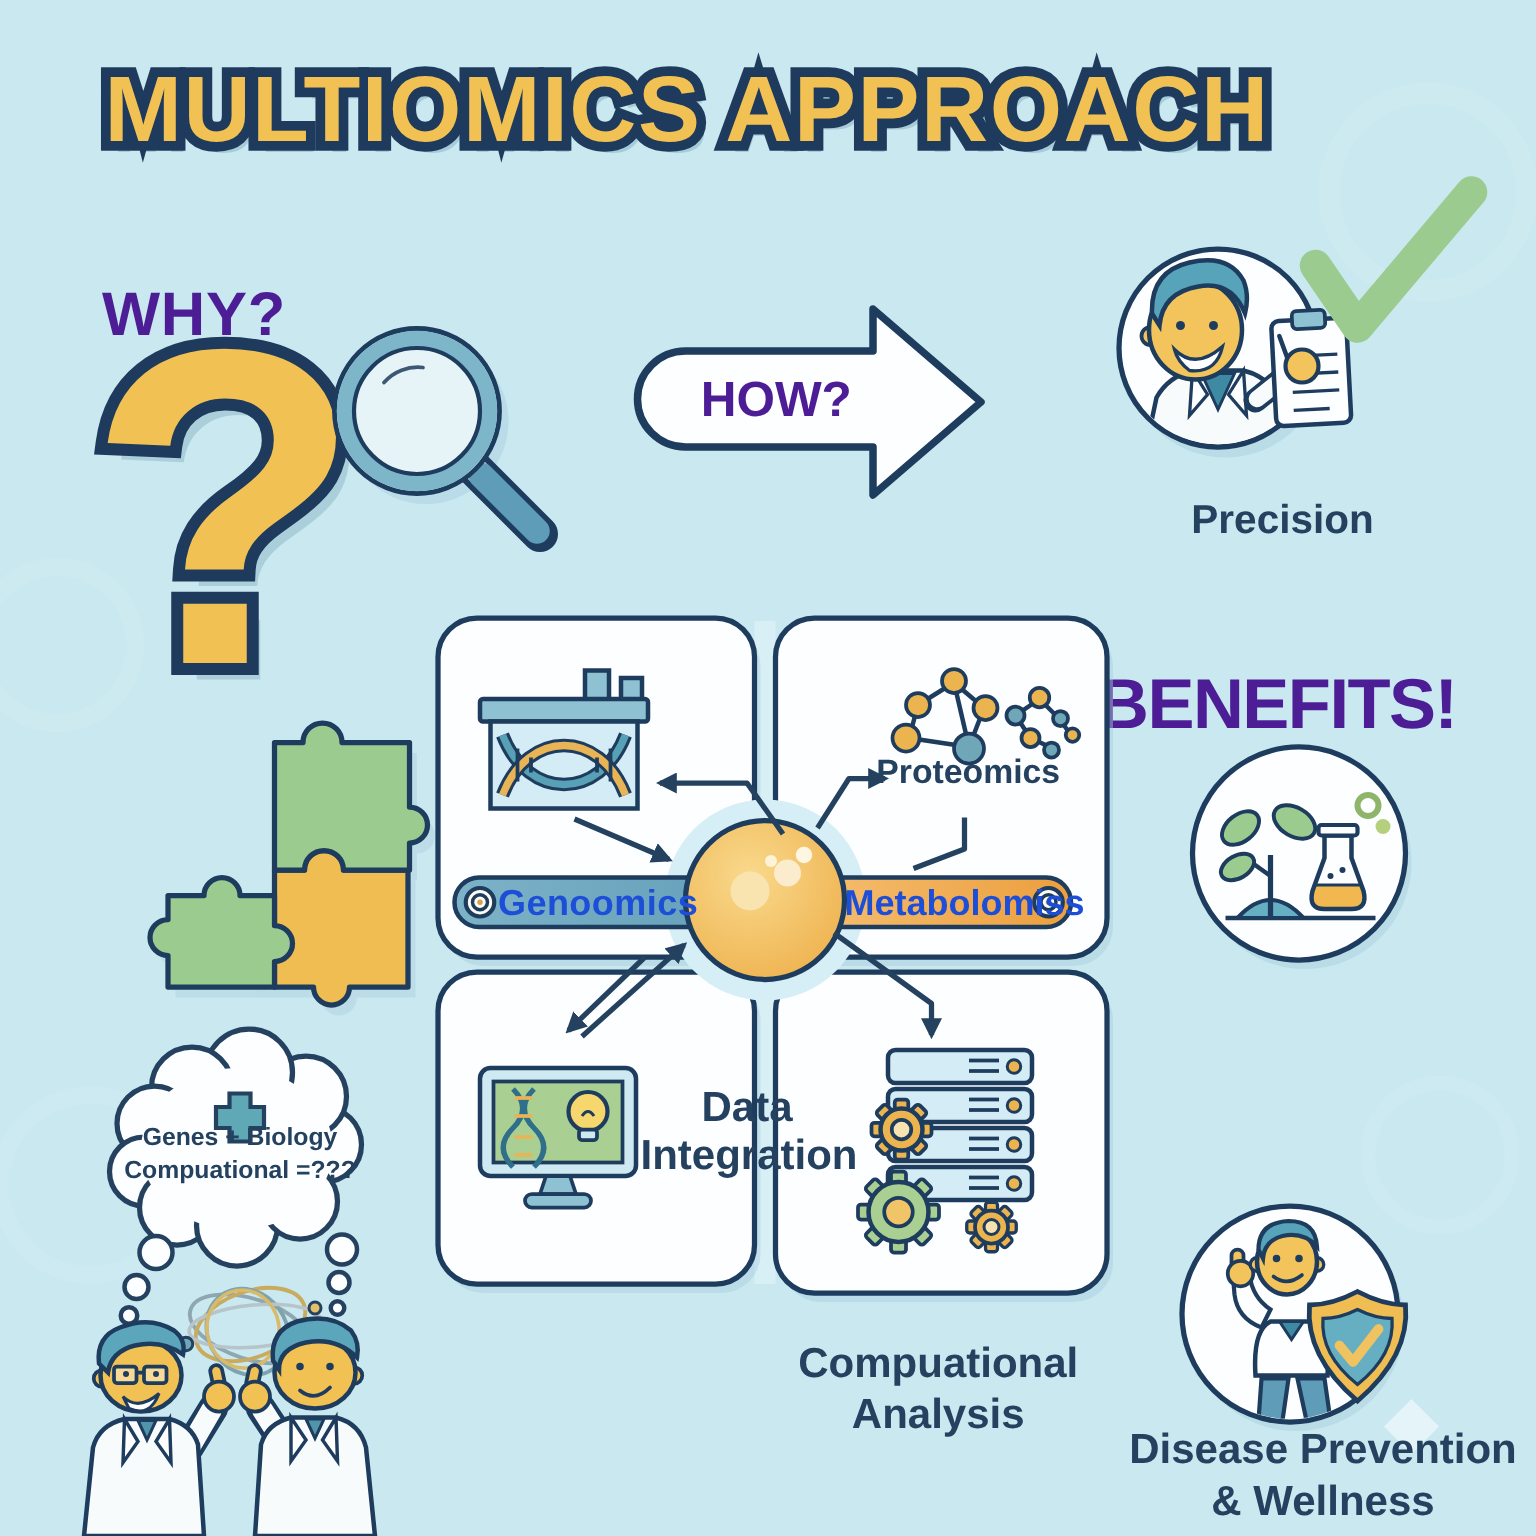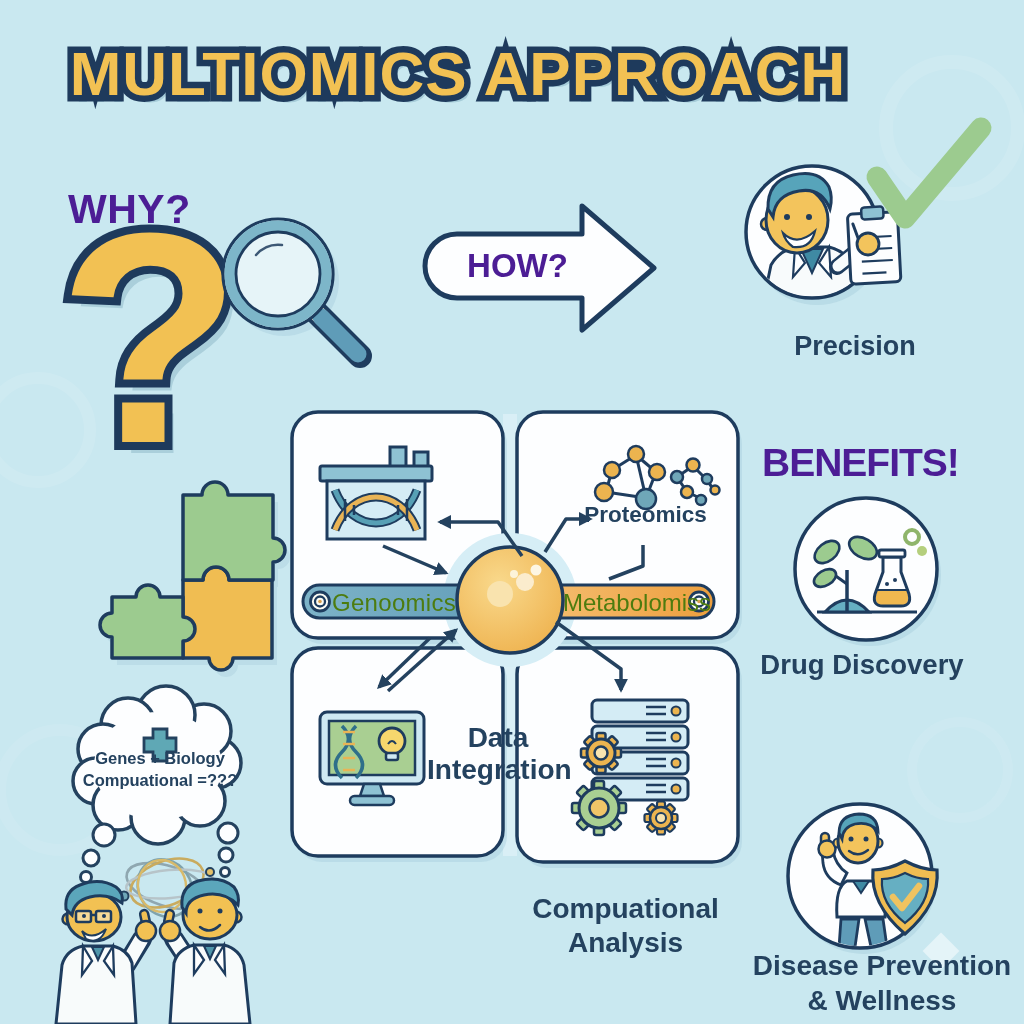--- a/index.html
+++ b/index.html
@@ -9,21 +9,21 @@
   .heading{color:#4c1d95;font-weight:800;}
   .title-layer{left:0;top:38px;width:916px;text-align:center;font-size:62px;font-weight:800;
                letter-spacing:1px;white-space:nowrap;}
   .title-back{color:#1e3a5c;-webkit-text-stroke:13px #1e3a5c;text-shadow:5px 7px 0 rgba(125,170,188,.45);}
   .title-front{color:#f2c153;}
   .qmark-layer{left:58px;top:188px;font-size:300px;font-weight:700;line-height:1;}
   .qmark-back{color:#1e3a5c;-webkit-text-stroke:16px #1e3a5c;text-shadow:9px 11px 0 rgba(125,170,188,.4);}
   .qmark-front{color:#f2c153;}
   .lbl{color:#24425f;font-weight:700;}
   .center{text-align:center;}
-  .white-lbl{color:#4d7c0f;font-weight:400;}
+  .white-lbl{color:#1d4ed8;font-weight:700;}
   .line{display:block;}
   svg{display:block;}
 </style>
 </head>
 <body>
 
 <div id="canvas">
 
   <svg class="abs" style="left:0;top:0" width="1024" height="1024">
     <circle cx="952" cy="128" r="66" fill="none" stroke="#ffffff" stroke-width="14" opacity="0.10"></circle>
@@ -89,21 +89,21 @@
       <line x1="126" y1="148" x2="150" y2="148" stroke="#1e3c5e" stroke-width="2.2"></line>
       <line x1="119" y1="98" x2="127" y2="124" stroke="#1e3c5e" stroke-width="3" stroke-linecap="round"></line>
     </g>
     <circle cx="133" cy="119" r="11" fill="#f3c45c" stroke="#1e3c5e" stroke-width="2.8"></circle>
     <path d="M142,52 L170,93 L246,3" fill="none" stroke="#9ccb8f" stroke-width="21" stroke-linecap="round" stroke-linejoin="round"></path>
   </svg>
   <div class="abs lbl center" style="left:760px;top:330px;width:190px;font-size:27px;line-height:1.22">
     <span class="line">Precision</span>
   </div>
 
-  <div class="abs heading" style="left:762px;top:441px;font-size:39px;letter-spacing:-1px">BENEFITS!</div>
+  <div class="abs heading" style="left:732px;top:441px;font-size:47px;letter-spacing:-1px">BENEFITS!</div>
 
   <svg class="abs" style="left:783px;top:492px;overflow:visible" width="175" height="165" viewBox="0 0 175 165">
     <circle cx="87" cy="83" r="71" fill="#a9cfdd" opacity="0.5"></circle>
     <circle cx="83" cy="77" r="71" fill="#fdfeff" stroke="#1e3c5e" stroke-width="3.5"></circle>
     <line x1="34" y1="120" x2="134" y2="120" stroke="#1e3c5e" stroke-width="3"></line>
     <path d="M42,120 Q64,96 86,120 Z" fill="#66afc2" stroke="#1e3c5e" stroke-width="2.8"></path>
     <line x1="64" y1="120" x2="64" y2="78" stroke="#1e3c5e" stroke-width="3.5"></line>
     <line x1="64" y1="92" x2="50" y2="82" stroke="#1e3c5e" stroke-width="3"></line>
     <ellipse cx="44" cy="60" rx="14" ry="9" transform="rotate(-38 44 60)" fill="#9ccb8f" stroke="#1e3c5e" stroke-width="2.6"></ellipse>
     <ellipse cx="80" cy="56" rx="15" ry="9.5" transform="rotate(30 80 56)" fill="#9ccb8f" stroke="#1e3c5e" stroke-width="2.6"></ellipse>
@@ -111,21 +111,20 @@
     <path d="M94,98 Q90,114 100,114 L118,114 Q128,114 124,98 Z" fill="#f0b84f"></path>
     <path d="M100,65 L100,80 L92,102 Q89,114 100,114 L118,114 Q129,114 126,102 L118,80 L118,65 Z" fill="none" stroke="#1e3c5e" stroke-width="3" stroke-linejoin="round"></path>
     <line x1="94" y1="98" x2="124" y2="98" stroke="#1e3c5e" stroke-width="2"></line>
     <rect x="96" y="58" width="26" height="7" rx="2" fill="#fdfeff" stroke="#1e3c5e" stroke-width="2.8"></rect>
     <circle cx="104" cy="92" r="2" fill="#1e3c5e"></circle>
       <circle cx="112" cy="88" r="2" fill="#1e3c5e"></circle>
     <circle cx="129" cy="45" r="7" fill="none" stroke="#8fb56b" stroke-width="4"></circle>
     <circle cx="139" cy="59" r="5" fill="#b5cf7d"></circle>
   </svg>
   <div class="abs lbl center" style="left:722px;top:648px;width:280px;font-size:27.5px;line-height:1.25">
-    <span class="line">Drug Discovery</span>
   </div>
 
   <svg class="abs" style="left:785px;top:801px;overflow:visible" width="175" height="165" viewBox="0 0 175 165">
     <defs>
         <clipPath id="perClip">
           <circle cx="75" cy="75" r="70"></circle>
         </clipPath>
       </defs>
     <circle cx="79" cy="81" r="72" fill="#a9cfdd" opacity="0.5"></circle>
     <circle cx="75" cy="75" r="72" fill="#fdfeff" stroke="#1e3c5e" stroke-width="3.5"></circle>

